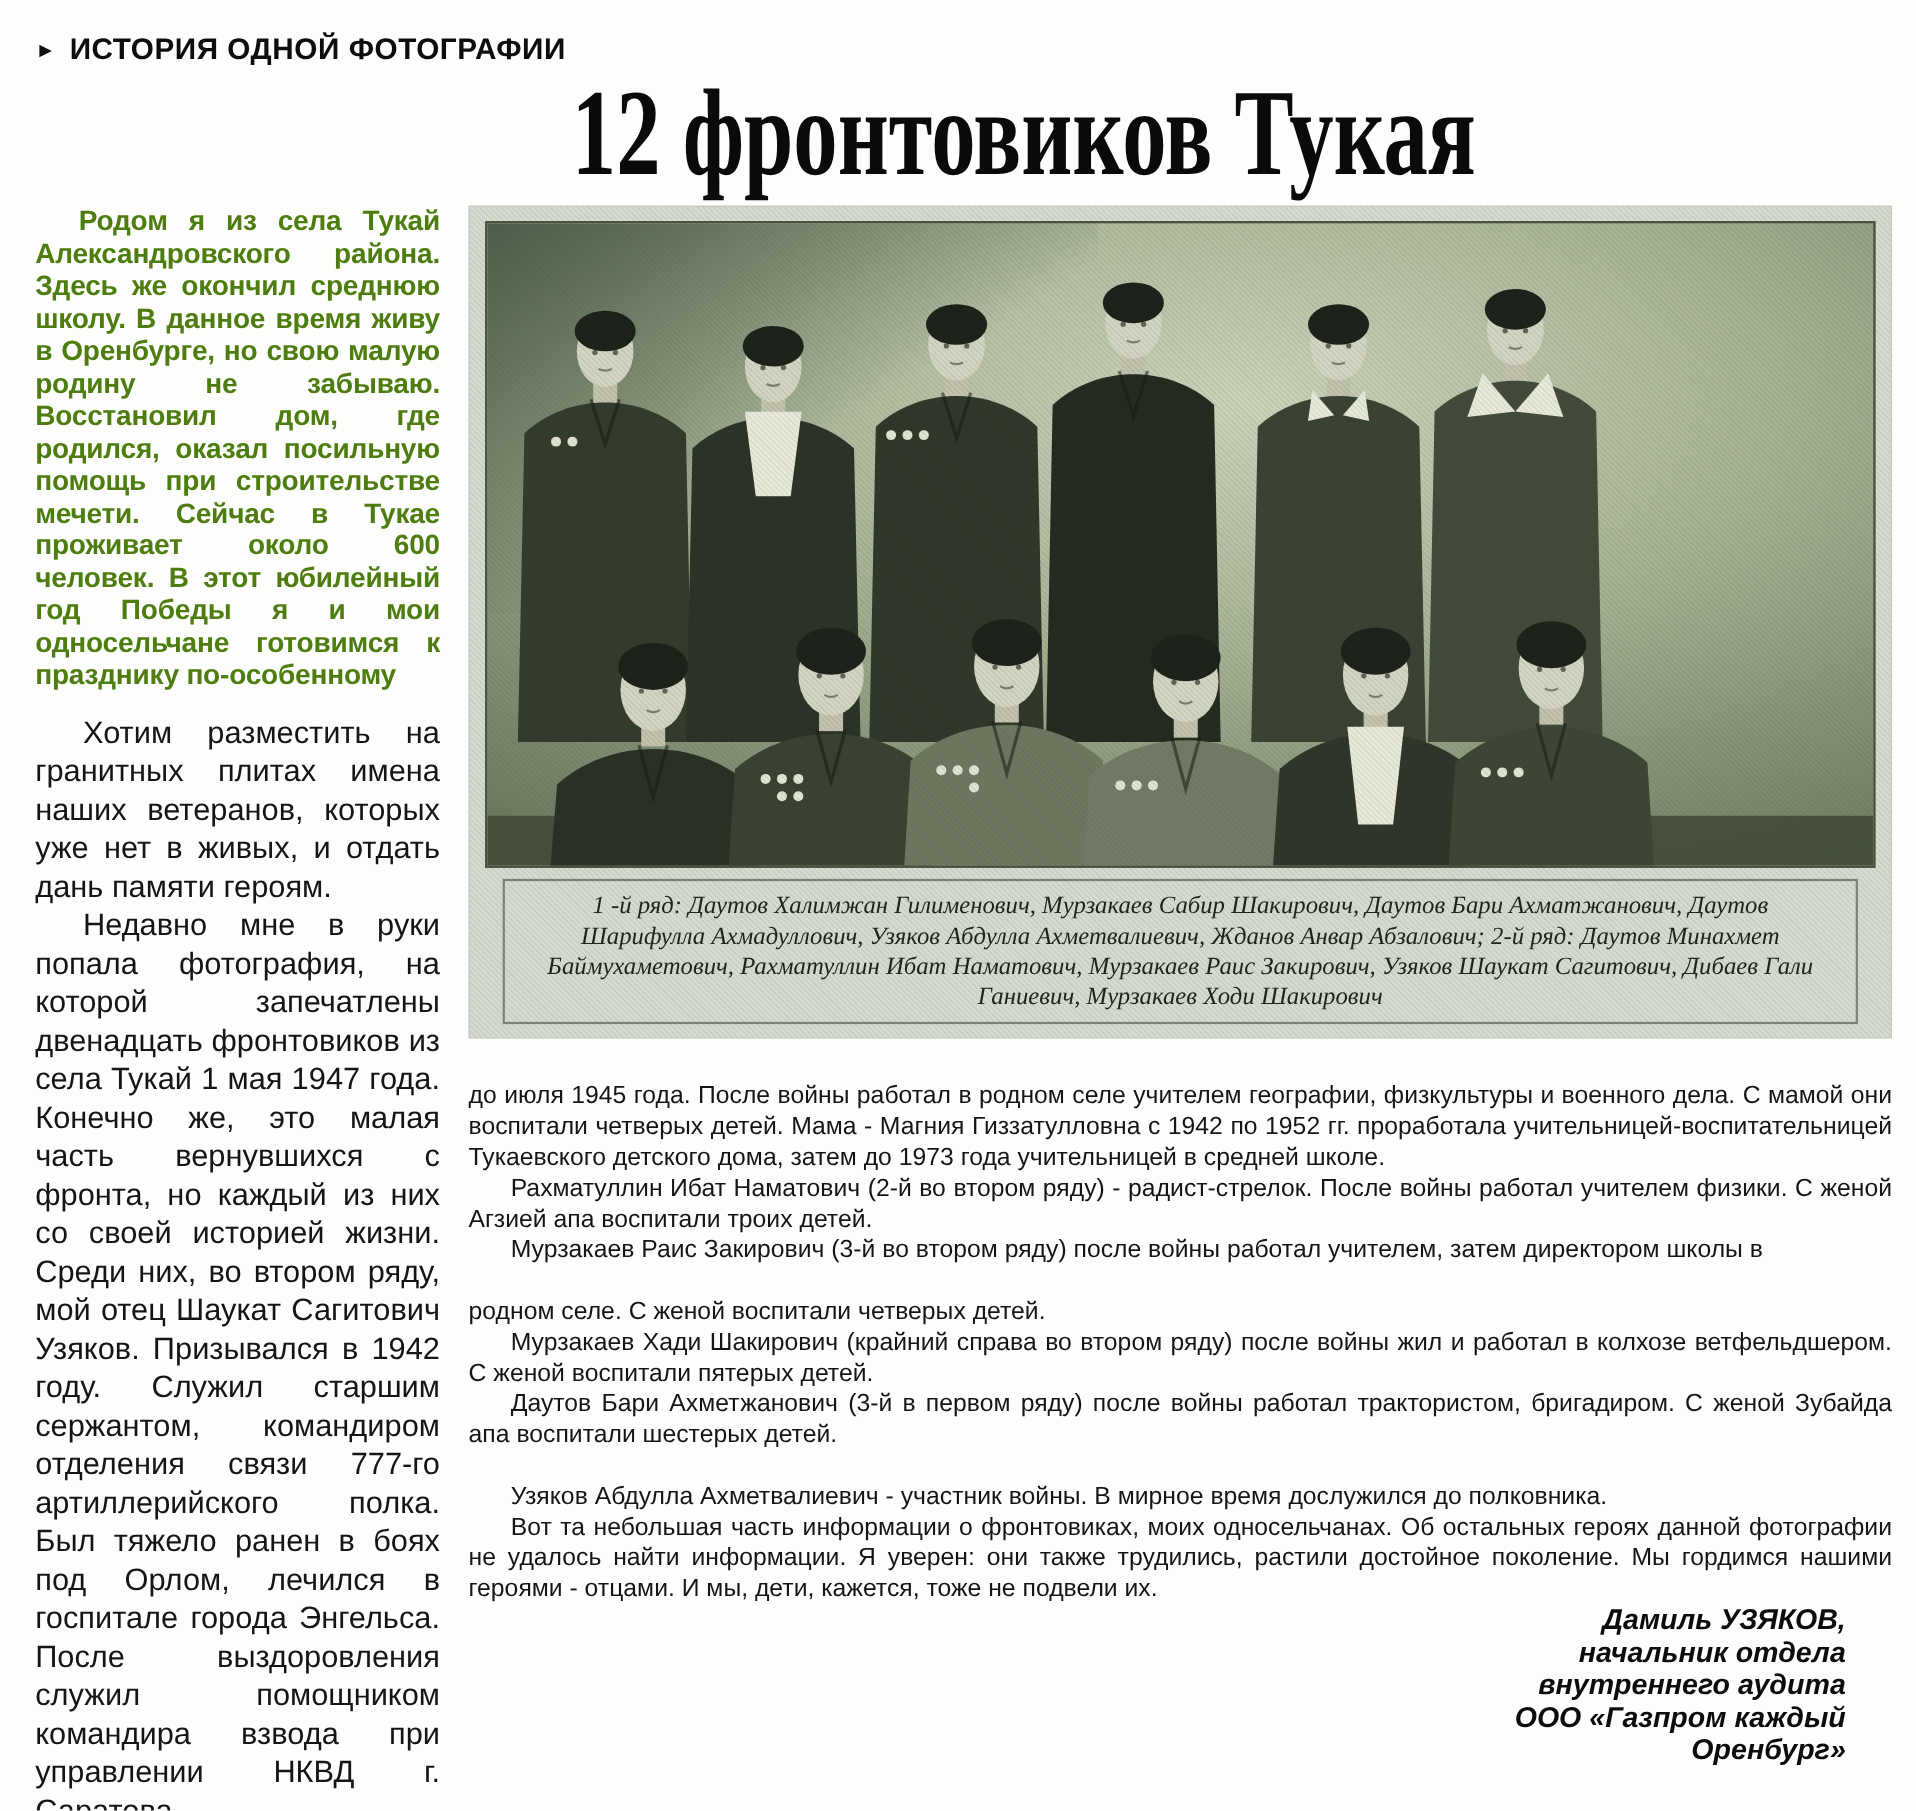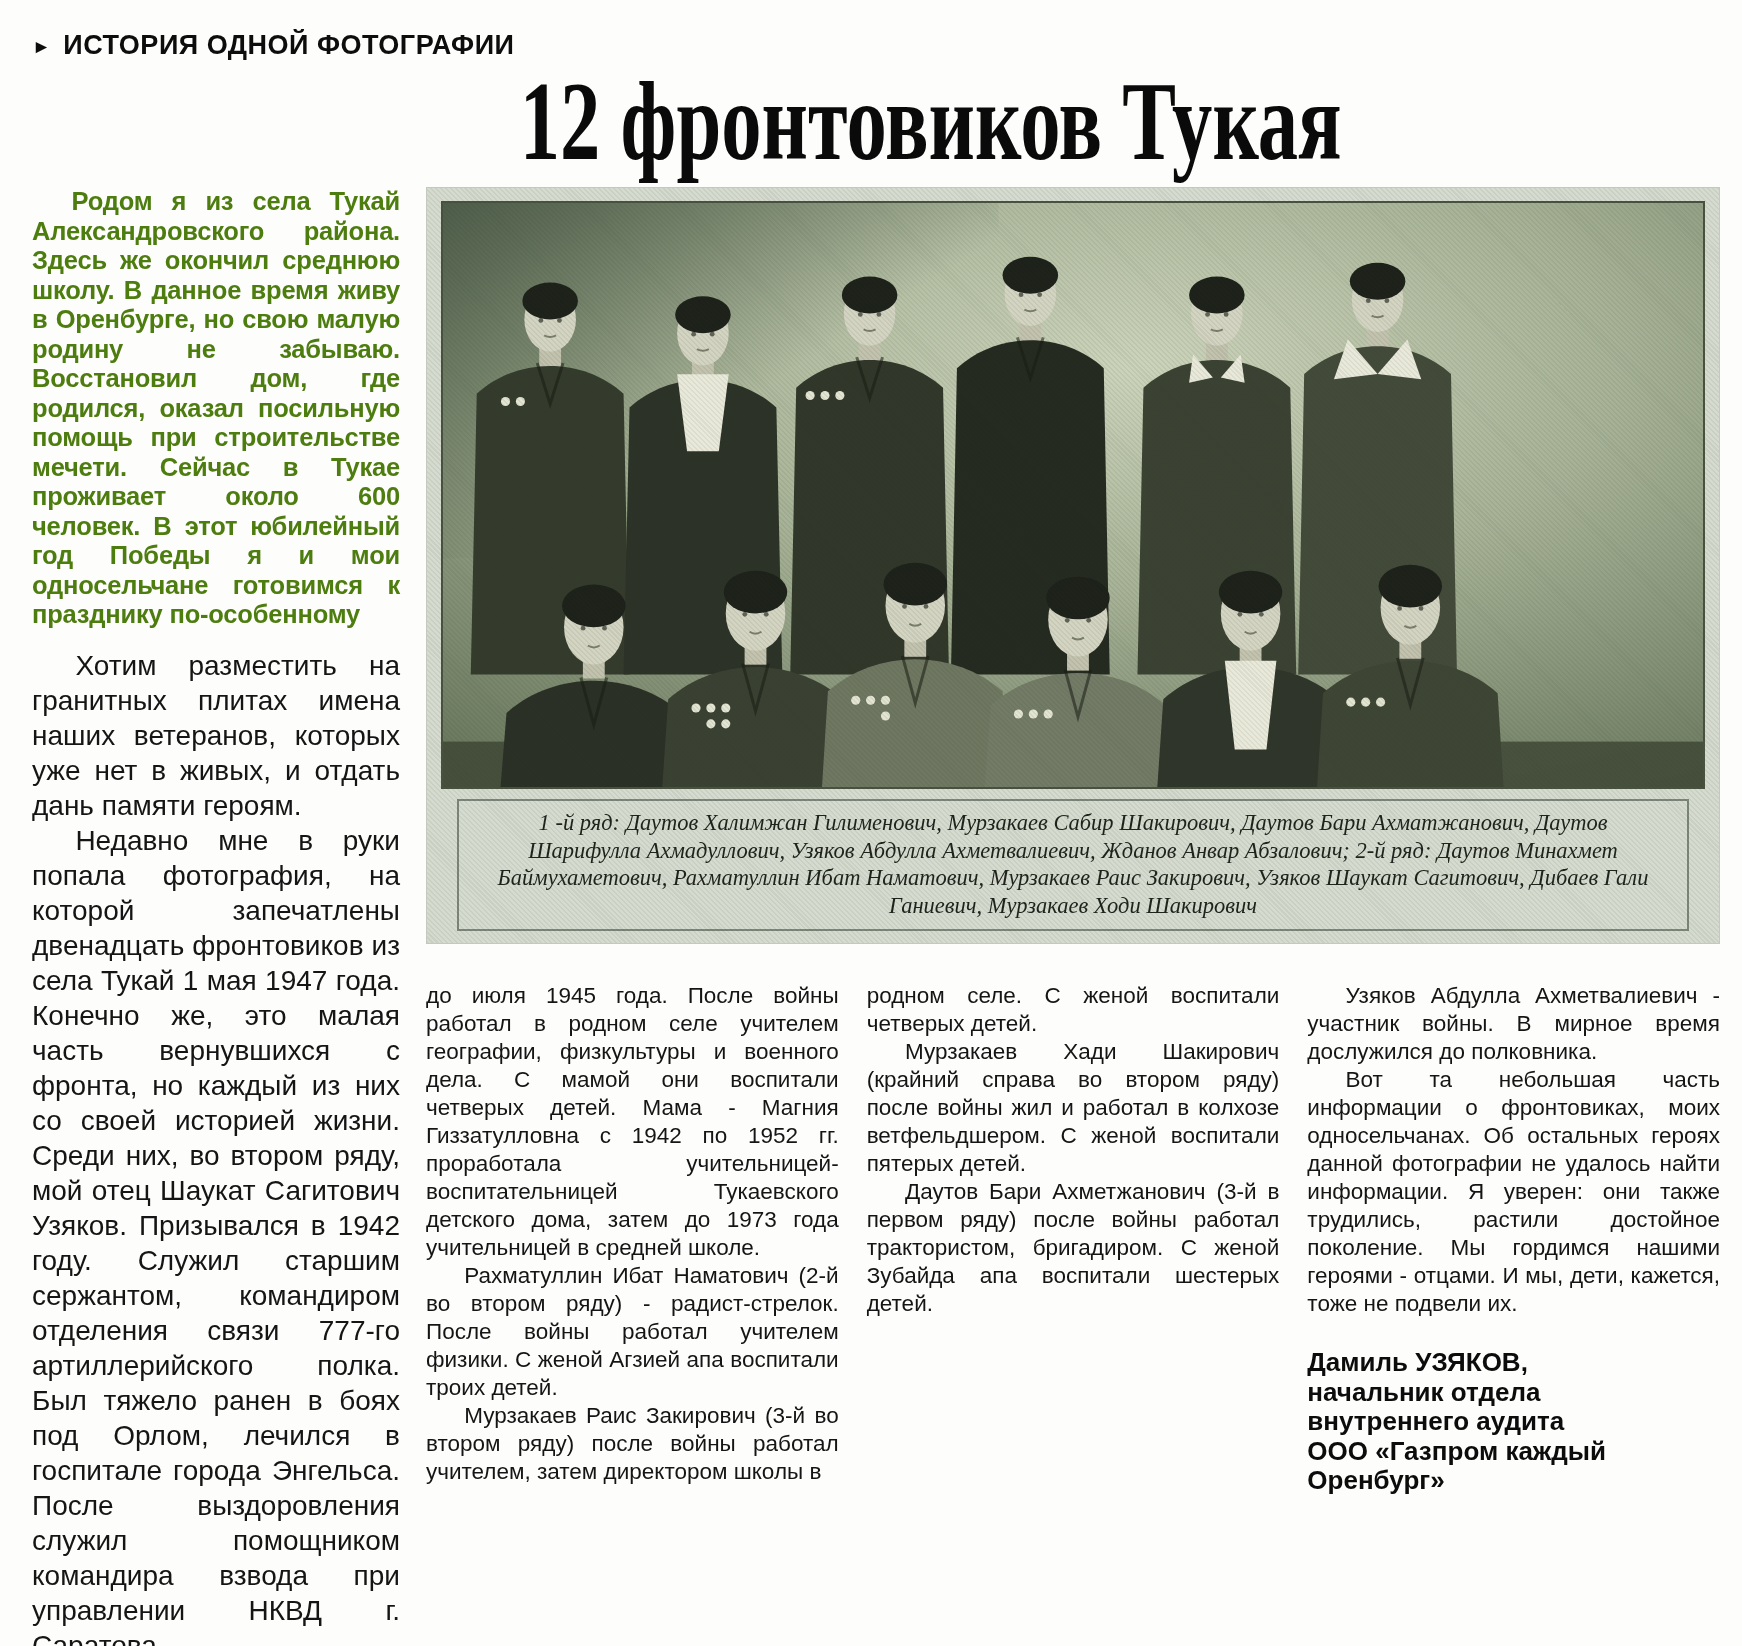--- a/index.html
+++ b/index.html
@@ -86,29 +86,31 @@
     font-size:22.5px;
     line-height:27.5px;
     text-align:center;
     color:#1e221b;
   }
 
   
   .lower-cols{
     display:flex;gap:28px;
     margin-top:38px;
+    flex-direction:column;
   }
   .lcol{flex:1;min-width:0;text-align:justify;}
   .lcol p{margin:0;font-size:22.5px;line-height:28px;text-indent:1.7em;}
   .lcol p.cont{text-indent:0;}
 
   .signature{
-    margin-top:30px;
     padding-right:42px;
+    text-align:right;
     font-weight:bold;
+    font-style:italic;
     font-size:26px;
     line-height:29.5px;
     color:#0c0c0c;
   }
 </style>
 </head>
 <body>
 
 <div class="page">
 

